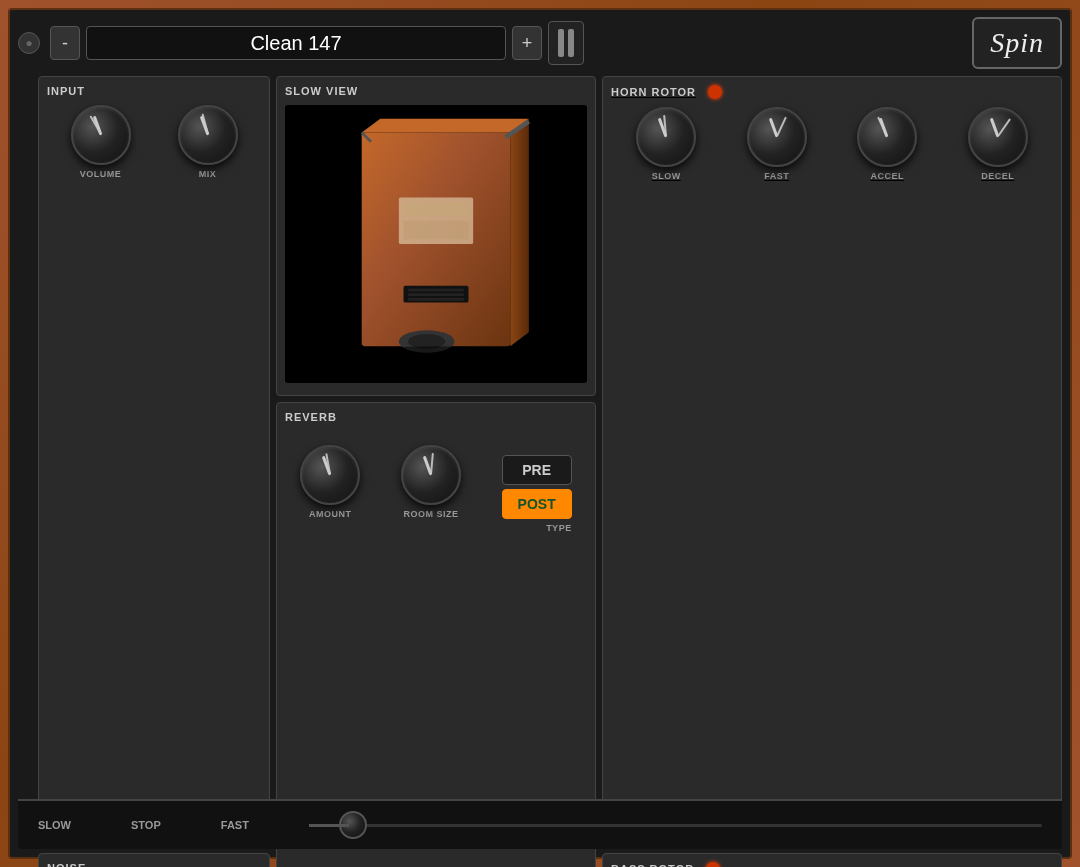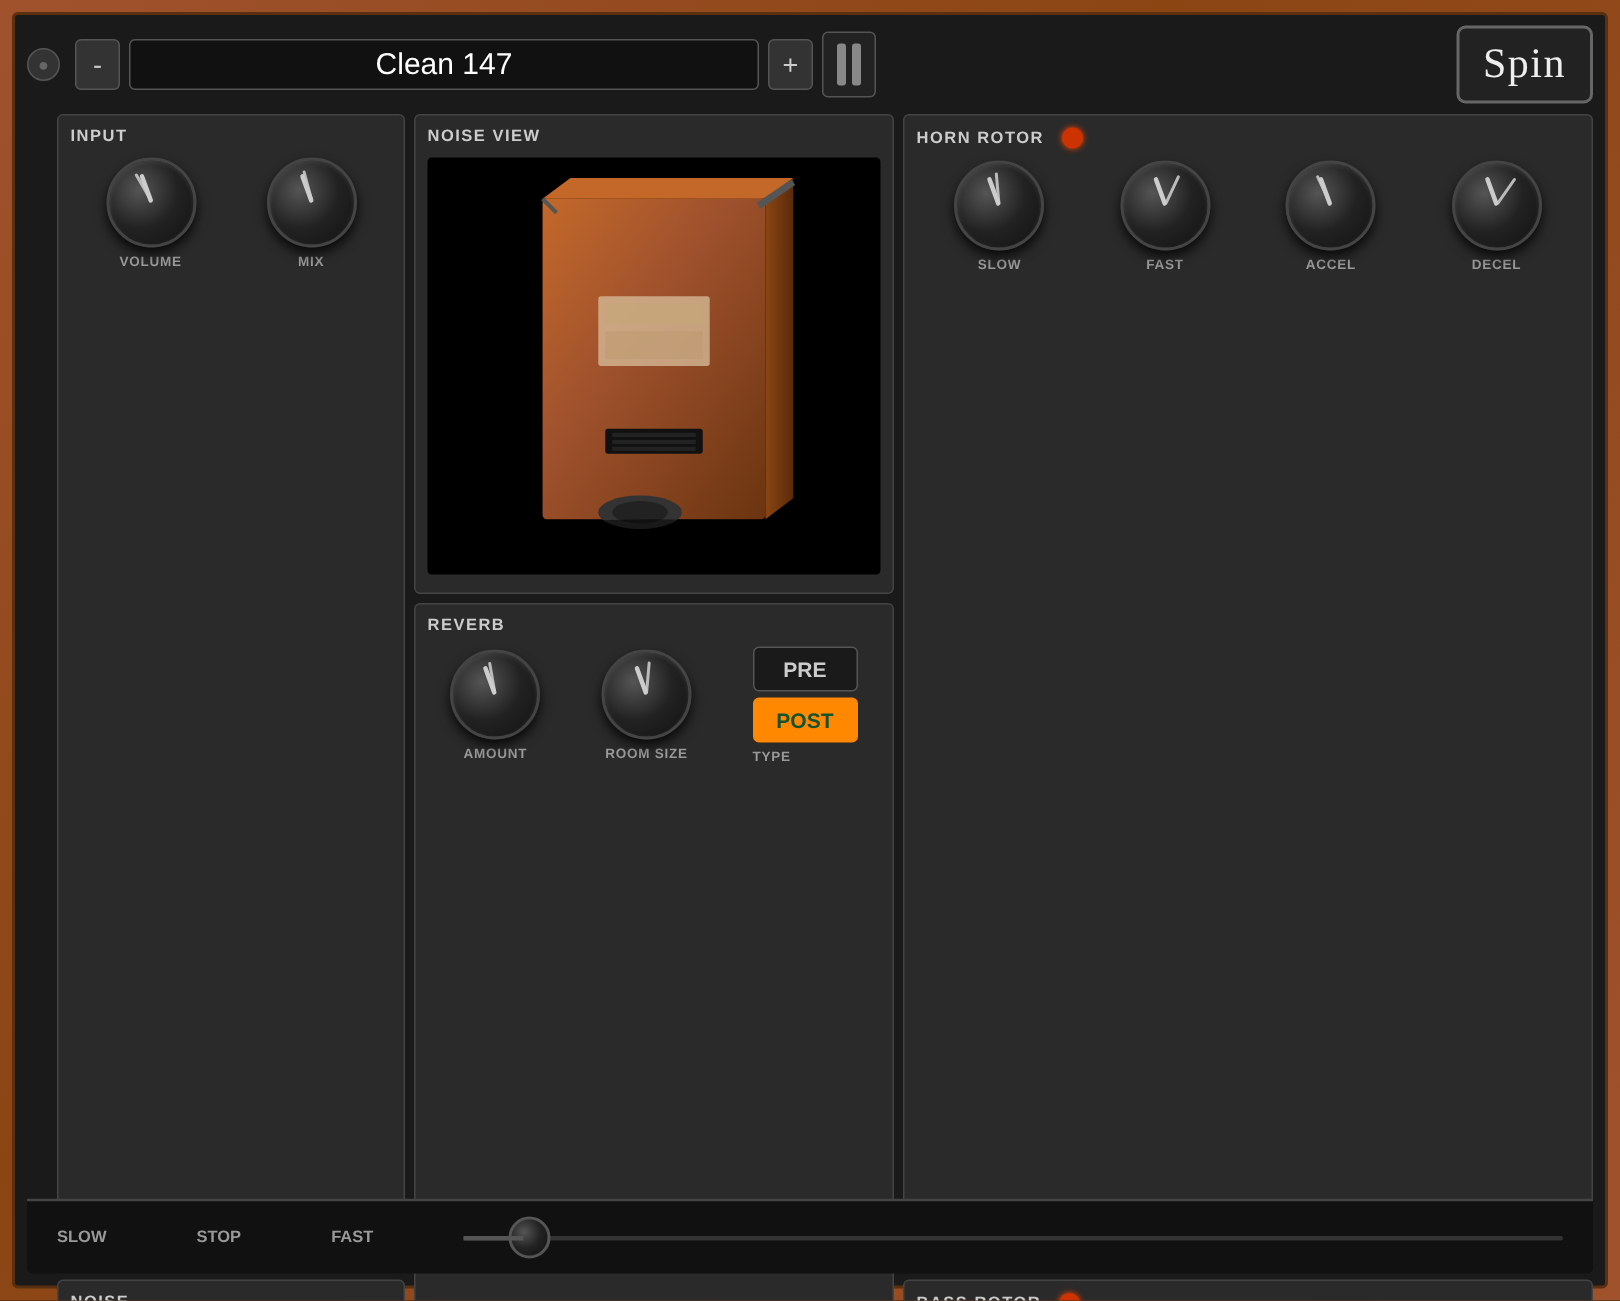--- a/index.html
+++ b/index.html
@@ -94,20 +94,21 @@
       background: #888;
       border-radius: 2px;
     }
     .spin-logo {
       background: #222;
       border: 2px solid #666;
       border-radius: 6px;
       padding: 8px 16px;
       color: #eee;
       font-family: 'Times New Roman', serif;
+      font-style: italic;
       font-size: 28px;
       letter-spacing: 1px;
     }
     
     .panel {
       background: #2a2a2a;
       border: 1px solid #444;
       border-radius: 4px;
       padding: 8px;
     }
@@ -247,20 +248,21 @@
       width: 320px;
       display: flex;
       flex-direction: column;
       gap: 6px;
     }
     .right-col {
       flex: 1;
       display: flex;
       flex-direction: column;
       gap: 6px;
+      text-decoration: underline;
     }
     .panel {
       background: #2a2a2a;
       border: 1px solid #444;
       border-radius: 4px;
       padding: 8px;
     }
 
     .knob-row-4 {
       display: flex;
@@ -333,21 +335,21 @@
         <div class="panel" style="flex:0 0 auto;">
           <div class="panel-title">NOISE</div>
 
         </div>
 
       </div>
 
       <div class="mid-col">
 
         <div class="panel frontview-panel" style="flex:1;min-height:320px;">
-          <div class="panel-title">NOISE VIEW</div>
+          <div class="panel-title">SLOW VIEW</div>
           <div class="frontview-inner">
             <svg class="cabinet-svg" viewBox="0 0 220 280">
 
               <defs>
                 <linearGradient id="woodGrad" x1="0" y1="0" x2="1" y2="1">
                   <stop offset="0%" stop-color="#C4682A"></stop>
                   <stop offset="40%" stop-color="#A0522D"></stop>
                   <stop offset="100%" stop-color="#6B3410"></stop>
                 </linearGradient>
                 <linearGradient id="sideGrad" x1="0" y1="0" x2="1" y2="0">
@@ -391,21 +393,21 @@
                   <div style="position: absolute; width: 2px; height: 38%; background: rgb(187, 187, 187); top: 10%; left: 50%; transform-origin: center bottom; transform: translateX(-50%) rotate(-10deg); border-radius: 2px; pointer-events: none;"></div>
                 </div>
               <div class="knob-label">AMOUNT</div>
             </div>
             <div class="knob-container">
               <div class="knob" style="--rot: 5deg; position: relative;">
                   <div style="position: absolute; width: 2px; height: 38%; background: rgb(187, 187, 187); top: 10%; left: 50%; transform-origin: center bottom; transform: translateX(-50%) rotate(5deg); border-radius: 2px; pointer-events: none;"></div>
                 </div>
               <div class="knob-label">ROOM SIZE</div>
             </div>
-            <div style="display:flex;flex-direction:column;gap:4px;align-items:flex-start;">
+            <div style="display:flex;flex-direction:column;gap:4px;align-items:flex-end;margin-top:24px;">
               <button class="reverb-btn">PRE</button>
               <button class="reverb-btn active">POST</button>
               <div class="knob-label">TYPE</div>
             </div>
           </div>
         </div>
       </div>
 
       <div class="right-col">
 

